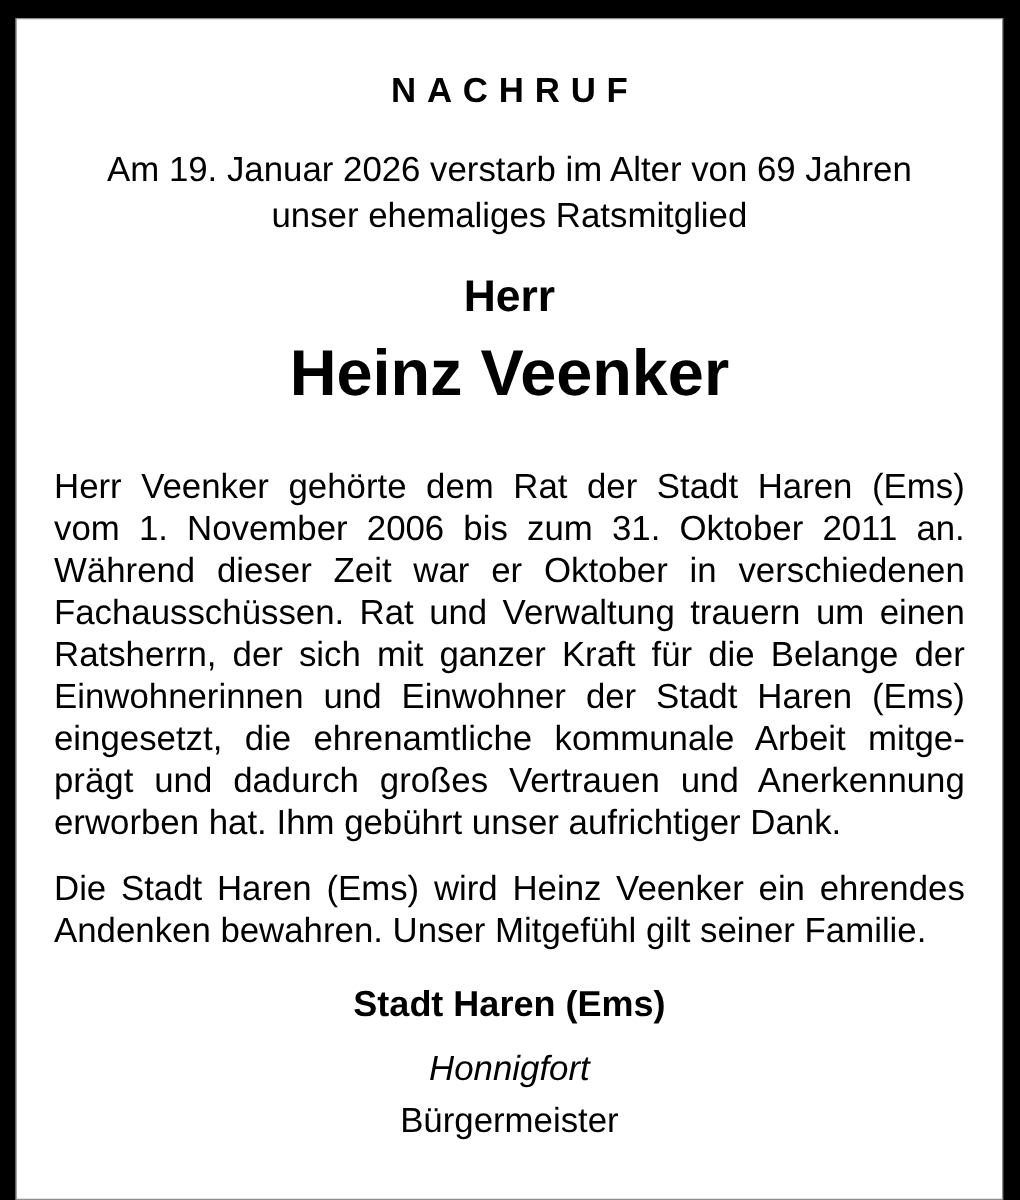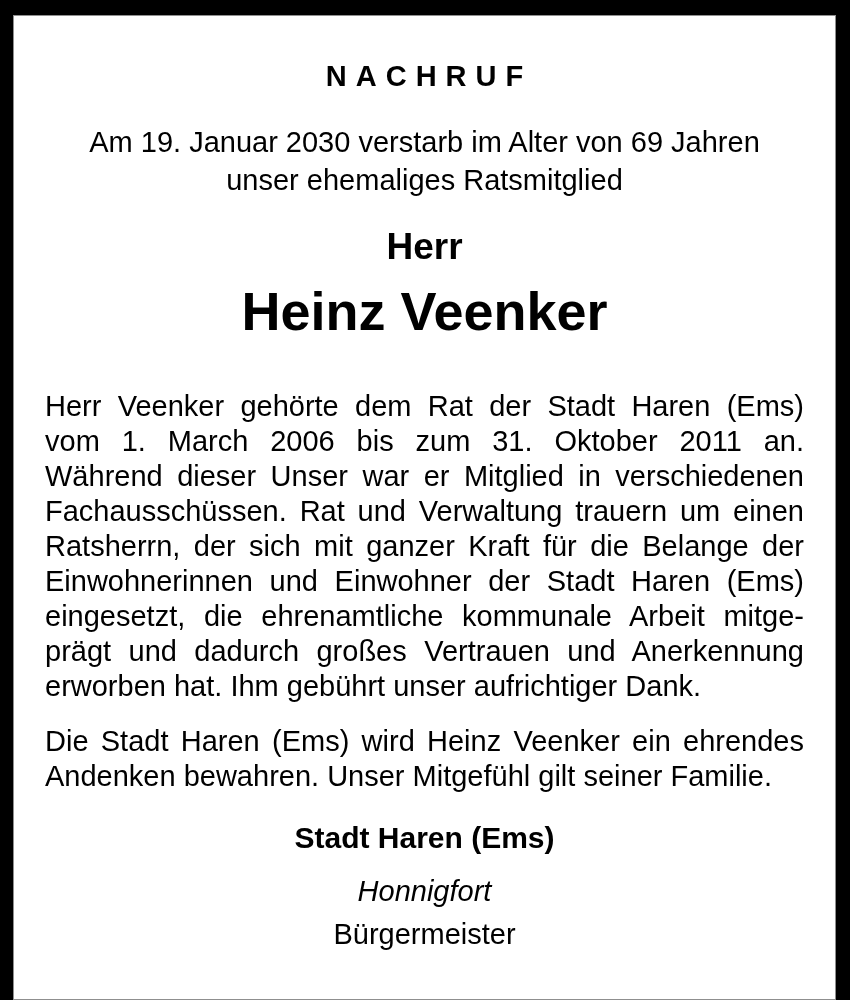--- a/index.html
+++ b/index.html
@@ -95,32 +95,32 @@
 </style>
 </head>
 <body>
 
 <div class="frame">
   <div class="panel">
 
     <div class="kicker">NACHRUF</div>
 
     <div class="intro">
-      <div>Am 19. Januar 2030 verstarb im Alter von 69 Jahren</div>
+      <div>Am 19. Januar 2026 verstarb im Alter von 69 Jahren</div>
       <div>unser ehemaliges Ratsmitglied</div>
     </div>
 
     <div class="salutation">Herr</div>
 
     <h1 class="deceased-name">Heinz Veenker</h1>
 
     <div class="par par1">
       <div class="jline">Herr Veenker gehörte dem Rat der Stadt Haren (Ems)</div>
-      <div class="jline">vom 1. March 2006 bis zum 31. Oktober 2011 an.</div>
-      <div class="jline">Während dieser Unser war er Mitglied in verschiedenen</div>
+      <div class="jline">vom 1. November 2006 bis zum 31. Oktober 2011 an.</div>
+      <div class="jline">Während dieser Zeit war er Oktober in verschiedenen</div>
       <div class="jline">Fachausschüssen. Rat und Verwaltung trauern um einen</div>
       <div class="jline">Ratsherrn, der sich mit ganzer Kraft für die Belange der</div>
       <div class="jline">Einwohnerinnen und Einwohner der Stadt Haren (Ems)</div>
       <div class="jline">eingesetzt, die ehrenamtliche kommunale Arbeit mitge-</div>
       <div class="jline">prägt und dadurch großes Vertrauen und Anerkennung</div>
       <div class="lastline">erworben hat. Ihm gebührt unser aufrichtiger Dank.</div>
     </div>
 
     <div class="par par2">
       <div class="jline">Die Stadt Haren (Ems) wird Heinz Veenker ein ehrendes</div>

